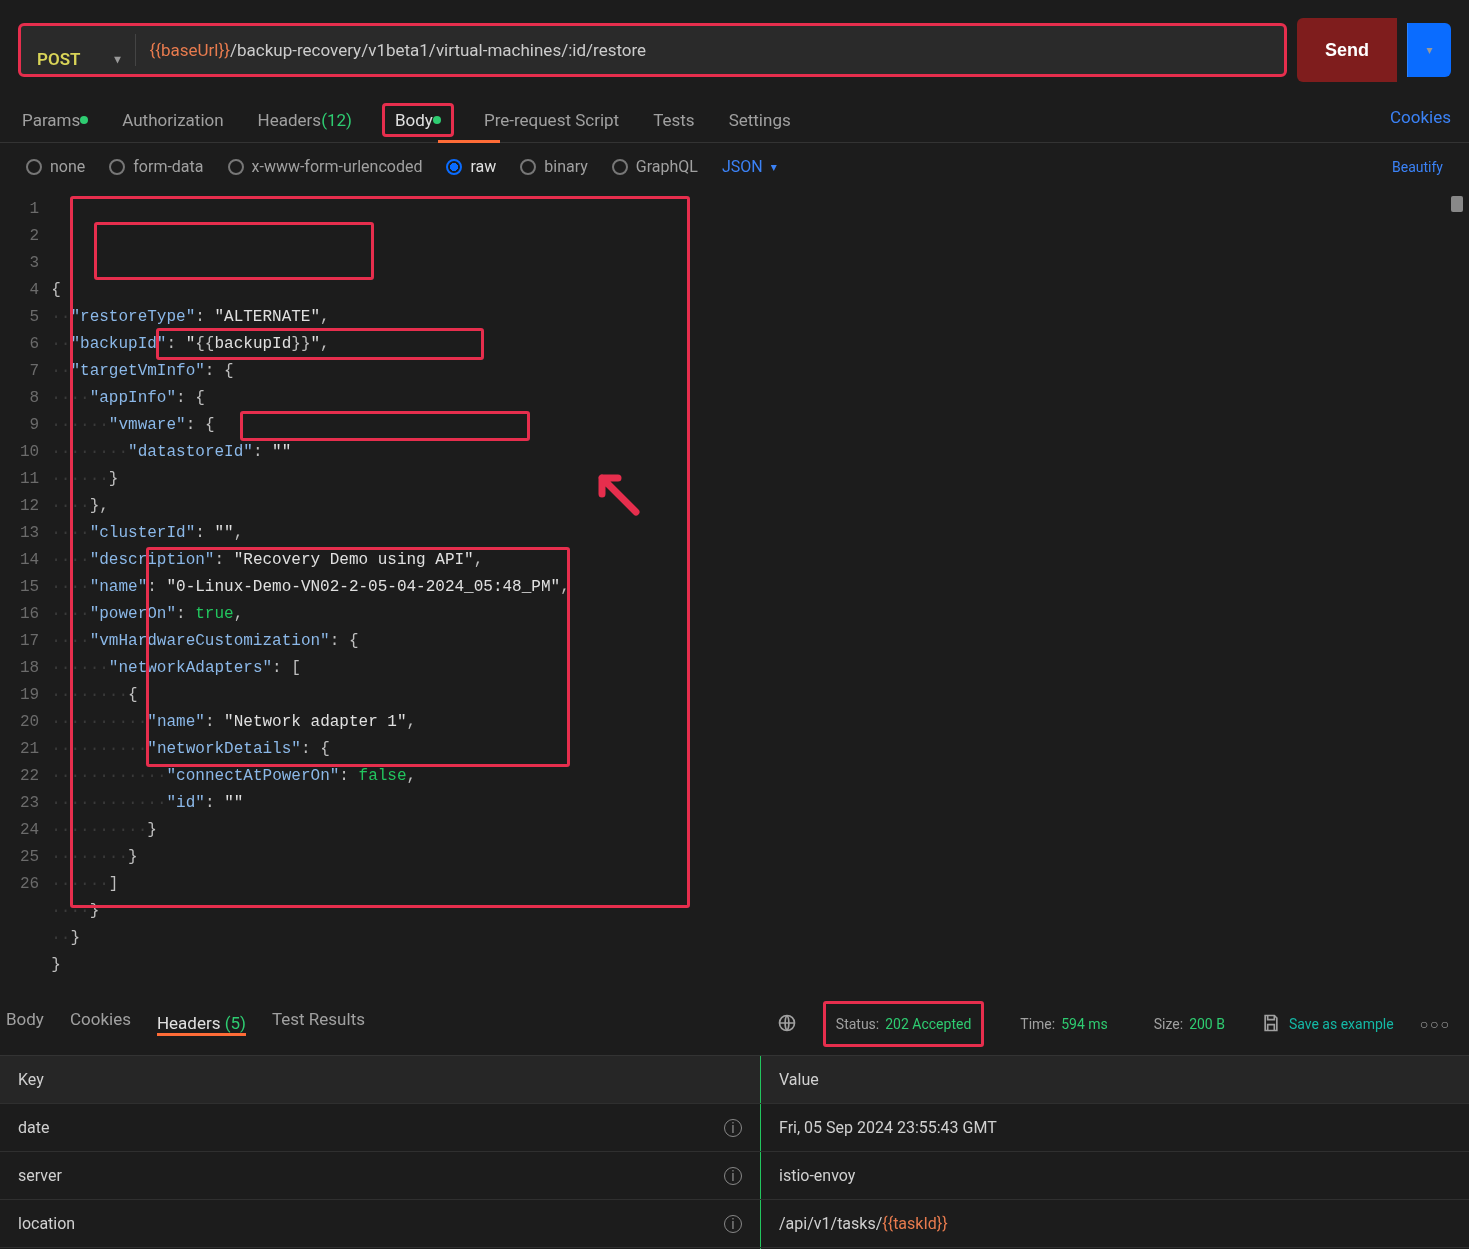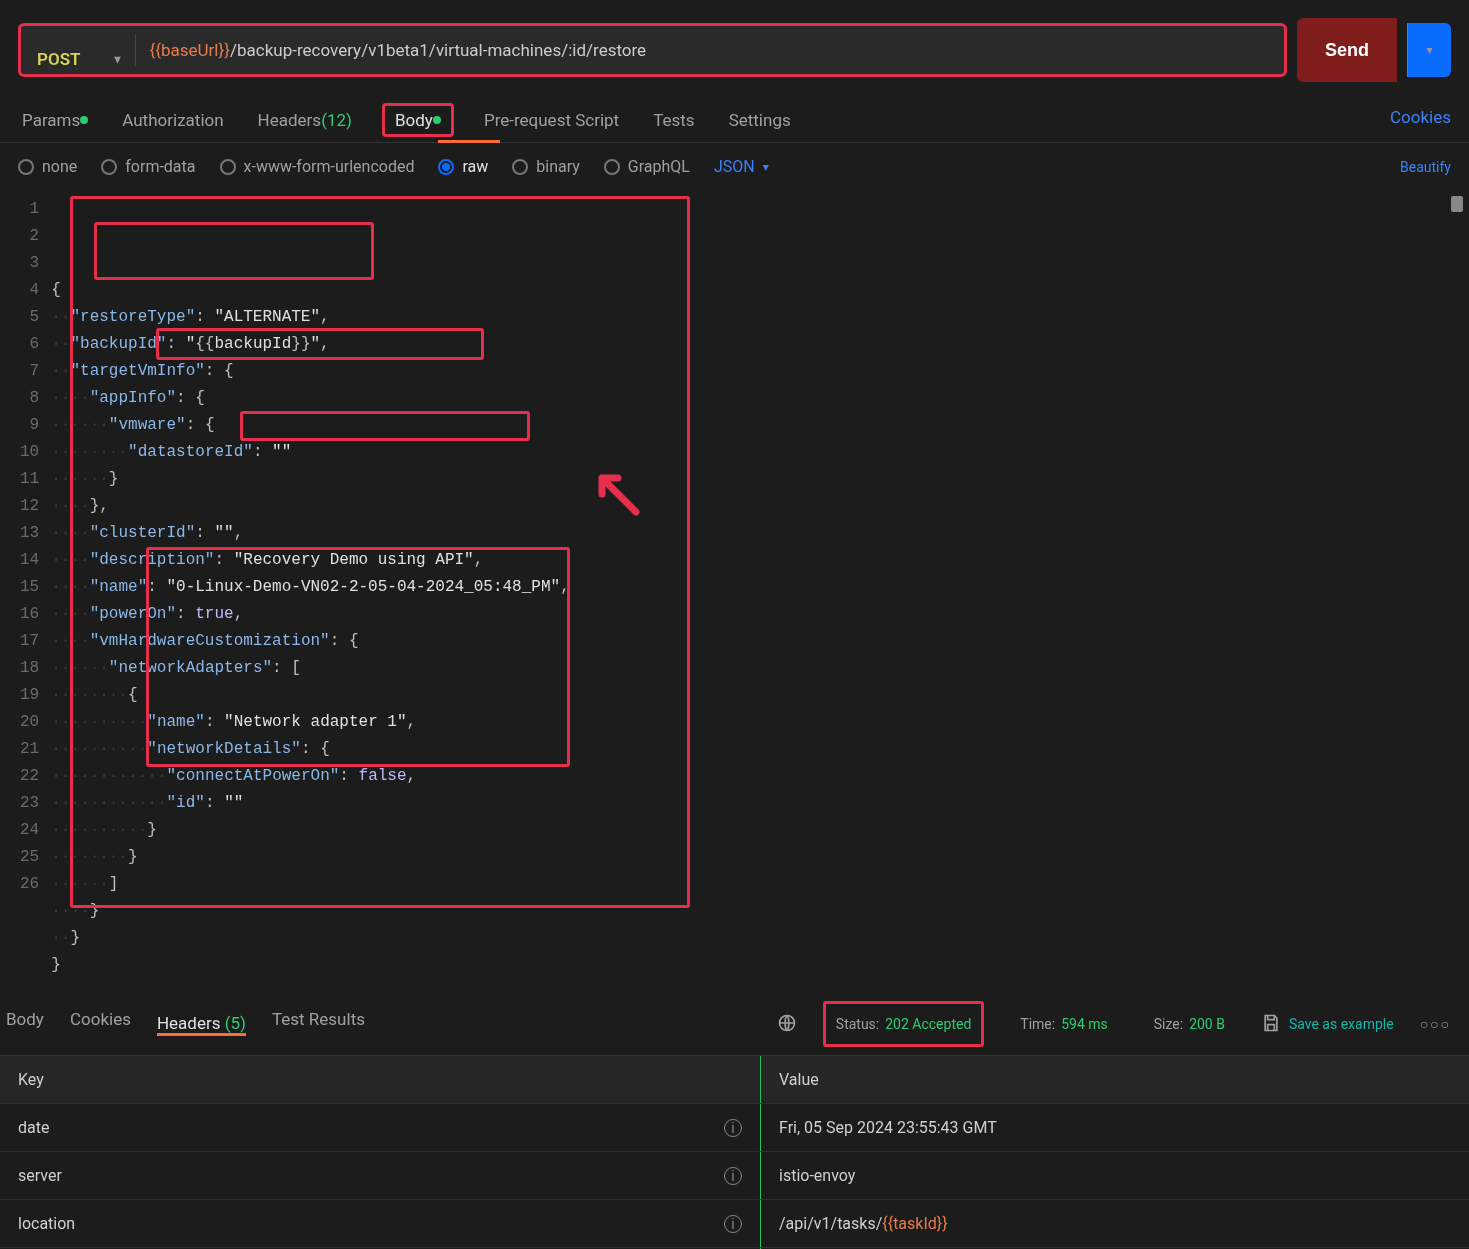--- a/index.html
+++ b/index.html
@@ -101,21 +101,21 @@
   .tab.active-underline { color: #e0e0e0; position: relative; }
   .dot-green { width: 8px; height: 8px; background: #2ecc71; border-radius: 50%; display: inline-block; }
   .num-green { color: #2ecc71; }
   .spacer { flex: 1; }
   .cookies-link { color: #3b82f6; font-size: 17px; cursor: pointer; padding-bottom: 10px;}
 
   
   .body-type-row {
     display: flex;
     align-items: center;
-    padding: 14px 18px;
+    padding: 14px 26px;
     gap: 24px;
   }
   .radio-opt {
     display: flex;
     align-items: center;
     gap: 8px;
     color: #a0a0a0;
     font-size: 16px;
     cursor: pointer;
   }
@@ -150,21 +150,21 @@
   }
   .gutter div { height: 27px; }
   .code {
     flex: 1;
     padding: 6px 0;
     white-space: pre;
     position: relative;
   }
   .code-line { height: 27px; position: relative;}
   .tok-key { color: #8bb8e8; }
-  .tok-bool { color: #c4b5fd; }
+  .tok-bool { color: #22c55e; }
   .tok-punc { color: #bfbfbf; }
   .indent-guide { color: #3a3a3a; }
   .line-highlight { background: rgba(80,80,60,0.35); position: absolute; left:0; right:20px; height:27px; z-index:-1;}
 
   
   .red-box { position: absolute; border: 3px solid #e62e4d; border-radius: 3px; pointer-events: none; }
 
   
   .red-arrow {
     position: absolute;

